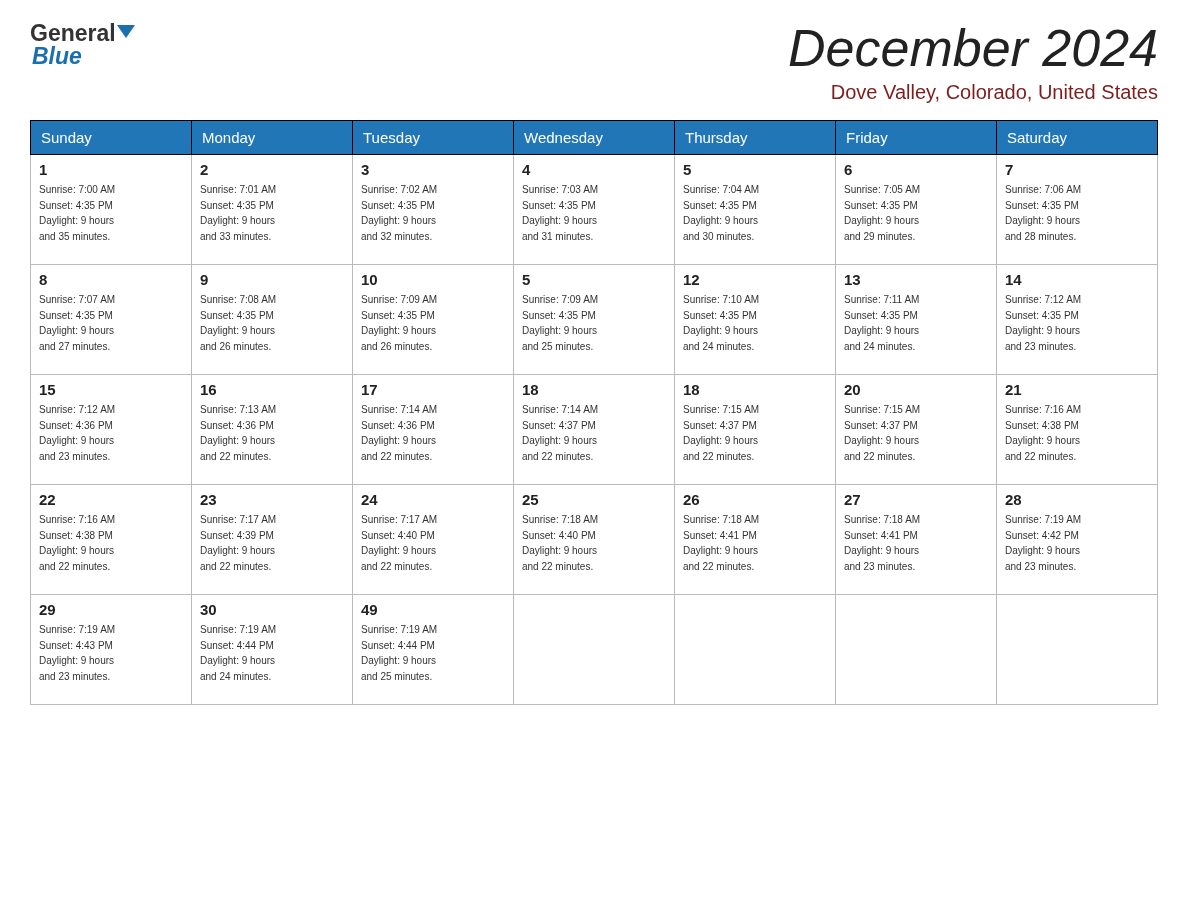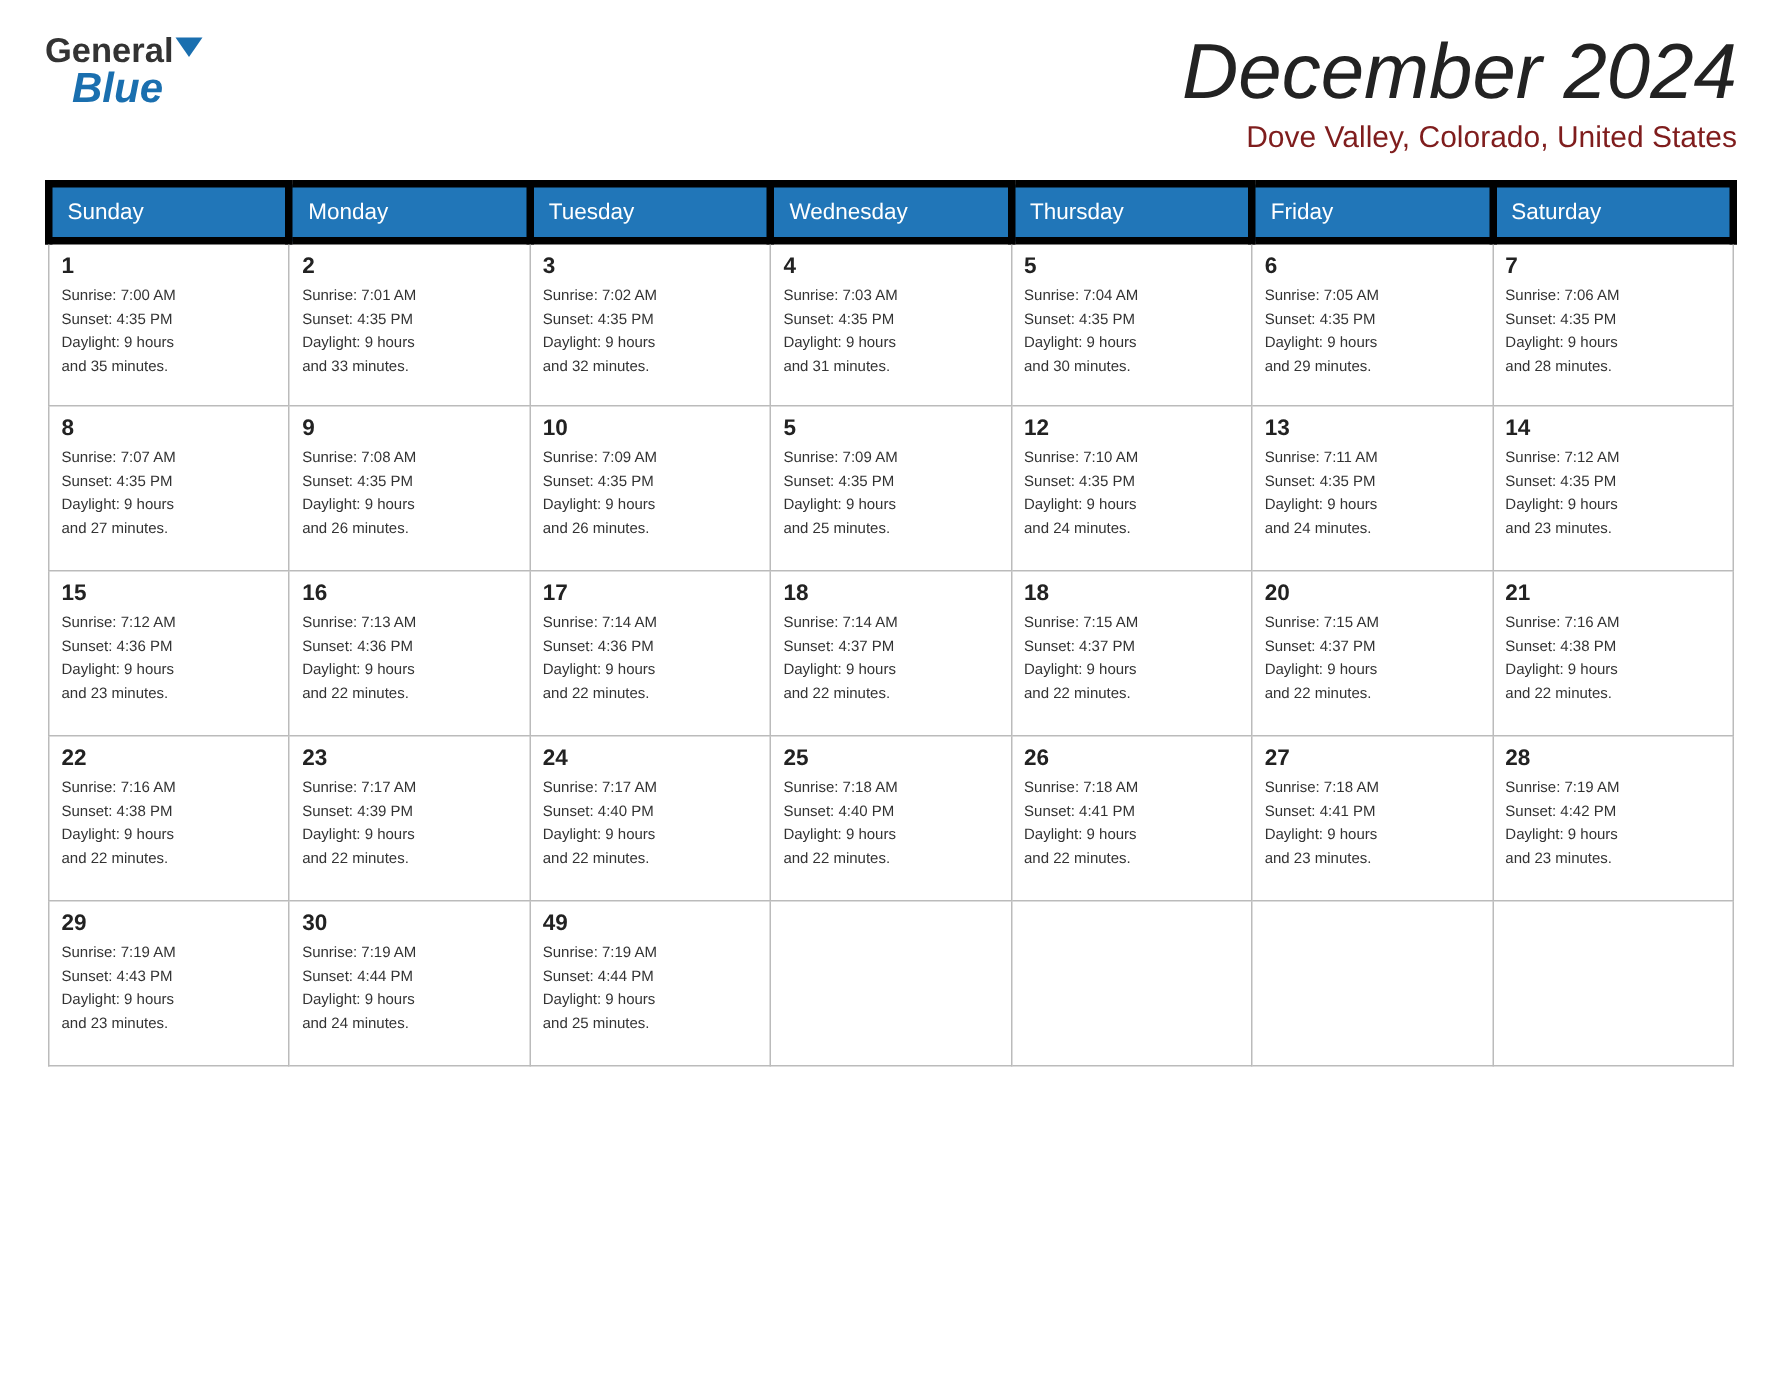--- a/index.html
+++ b/index.html
@@ -36,21 +36,21 @@
       border-collapse: collapse;
       table-layout: fixed;
     }
     thead tr th {
       background-color: #2176b8;
       color: #fff;
       font-size: 15px;
       font-weight: normal;
       padding: 8px 10px;
       text-align: left;
-      border: 5px solid #000000;
+      border: 1px solid #000000;
     }
     tbody tr td {
       border: 1px solid #bbb;
       vertical-align: top;
       padding: 6px 8px;
       font-size: 13px;
       color: #333;
       height: 110px;
     }
     tbody tr td.empty {
@@ -88,25 +88,25 @@
     .logo-block {
       display: flex;
       flex-direction: column;
     }
     .logo-line1 {
       display: flex;
       align-items: center;
     }
     .logo-line2 {
       color: #1a6faf;
-      font-size: 28px;
+      font-size: 23px;
       font-weight: bold;
       font-style: italic;
       margin-top: -4px;
-      margin-left: 18px;
+      margin-left: 2px;
     }
   </style>
 </head>
 <body>
 
 <div class="header">
   <div class="logo-block">
     <div class="logo-line1">
       <span class="logo-general">General</span>
       <span class="logo-triangle"></span>

